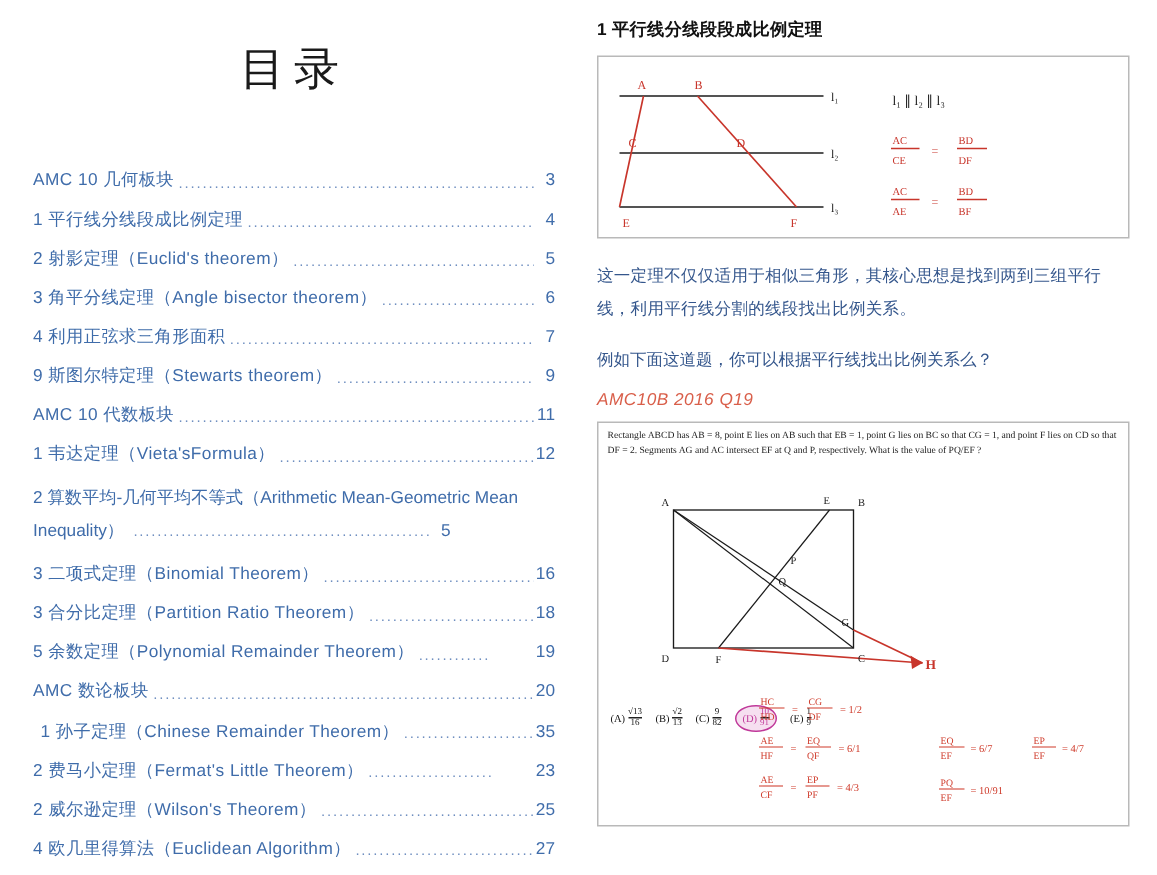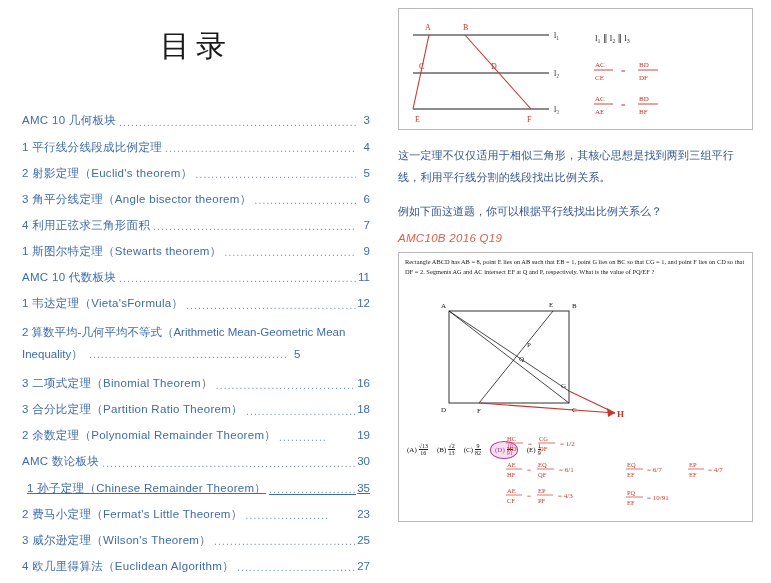--- a/index.html
+++ b/index.html
@@ -66,21 +66,21 @@
   }
   .toc-page {
     flex: 0 0 auto;
     color: #3f6caa;
     font-size: 11.5px;
     min-width: 14px;
     text-align: right;
   }
   .toc-row.head { margin-bottom: 11px; justify-content: space-between; }
   .indent1 { padding-left: 0px; }
-  .indent2 { padding-left: 5px; text-decoration: underline; }
+  .indent2 { padding-left: 5px; }
 
   
   .right-col {
     width: 383px;
     height: 583px;
     padding: 8px 14px 0 8px;
     position: relative;
   }
   .sec-head {
     font-size: 11.5px;
@@ -196,21 +196,21 @@
         <span class="toc-page">6</span>
       </div>
 
       <div class="toc-row indent1">
         <span class="toc-label">4 利用正弦求三角形面积</span>
         <span class="toc-dots">............................................................................</span>
         <span class="toc-page">7</span>
       </div>
 
       <div class="toc-row indent1">
-        <span class="toc-label">1 斯图尔特定理（Stewarts theorem）</span>
+        <span class="toc-label">9 斯图尔特定理（Stewarts theorem）</span>
         <span class="toc-dots">...................................................</span>
         <span class="toc-page">9</span>
       </div>
 
       <div class="toc-row head">
         <span class="toc-label">AMC 10  代数板块</span>
         <span class="toc-dots">................................................................</span>
         <span class="toc-page">11</span>
       </div>
 
@@ -232,60 +232,61 @@
         <span class="toc-page">16</span>
       </div>
 
       <div class="toc-row indent1">
         <span class="toc-label">3 合分比定理（Partition Ratio Theorem）</span>
         <span class="toc-dots">...............................</span>
         <span class="toc-page">18</span>
       </div>
 
       <div class="toc-row indent1">
-        <span class="toc-label">2 余数定理（Polynomial Remainder Theorem）</span>
+        <span class="toc-label">5 余数定理（Polynomial Remainder Theorem）</span>
         <span class="toc-dots">............</span>
         <span class="toc-page">19</span>
       </div>
 
       <div class="toc-row head">
         <span class="toc-label">AMC 数论板块</span>
         <span class="toc-dots">....................................................................</span>
-        <span class="toc-page">30</span>
+        <span class="toc-page">20</span>
       </div>
 
       <div class="toc-row indent2">
         <span class="toc-label">1 孙子定理（Chinese Remainder Theorem）</span>
         <span class="toc-dots">.............................</span>
         <span class="toc-page">35</span>
       </div>
 
       <div class="toc-row indent1">
         <span class="toc-label">2 费马小定理（Fermat's Little Theorem）</span>
         <span class="toc-dots">.....................</span>
         <span class="toc-page">23</span>
       </div>
 
       <div class="toc-row indent1">
-        <span class="toc-label">3 威尔逊定理（Wilson's Theorem）</span>
+        <span class="toc-label">2 威尔逊定理（Wilson's Theorem）</span>
         <span class="toc-dots">.............................................</span>
         <span class="toc-page">25</span>
       </div>
 
       <div class="toc-row indent1">
         <span class="toc-label">4 欧几里得算法（Euclidean Algorithm）</span>
         <span class="toc-dots">......................................</span>
         <span class="toc-page">27</span>
       </div>
 
     </div>
   </div>
 
   <div class="right-col">
 
+    <div class="sec-head">1 平行线分线段段成比例定理</div>
 
     <div class="fig1">
       <svg width="345" height="120" viewBox="0 0 345 120">
 
         <line x1="14" y1="26" x2="150" y2="26" stroke="#1b1b1b" stroke-width="1"></line>
         <line x1="14" y1="64" x2="150" y2="64" stroke="#1b1b1b" stroke-width="1"></line>
         <line x1="14" y1="100" x2="150" y2="100" stroke="#1b1b1b" stroke-width="1"></line>
 
         <line x1="30" y1="26" x2="14" y2="100" stroke="#c8352b" stroke-width="1.1"></line>
         <line x1="66" y1="26" x2="132" y2="100" stroke="#c8352b" stroke-width="1.1"></line>

